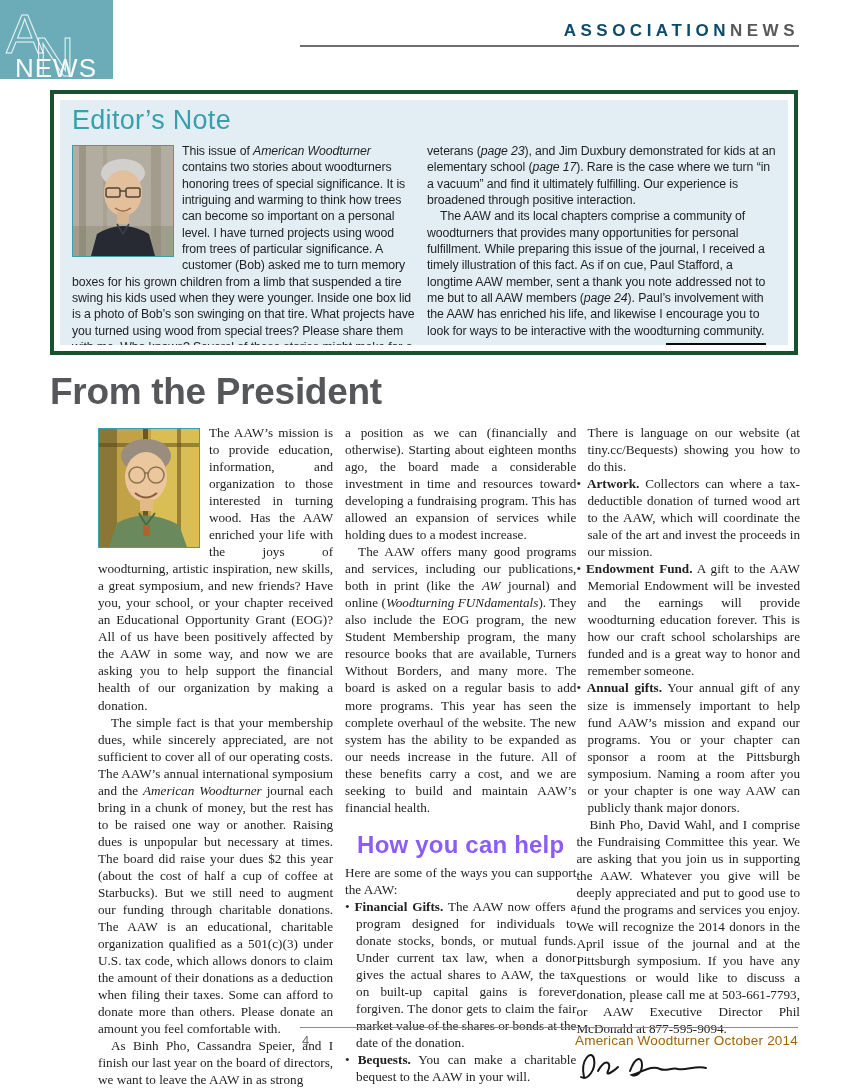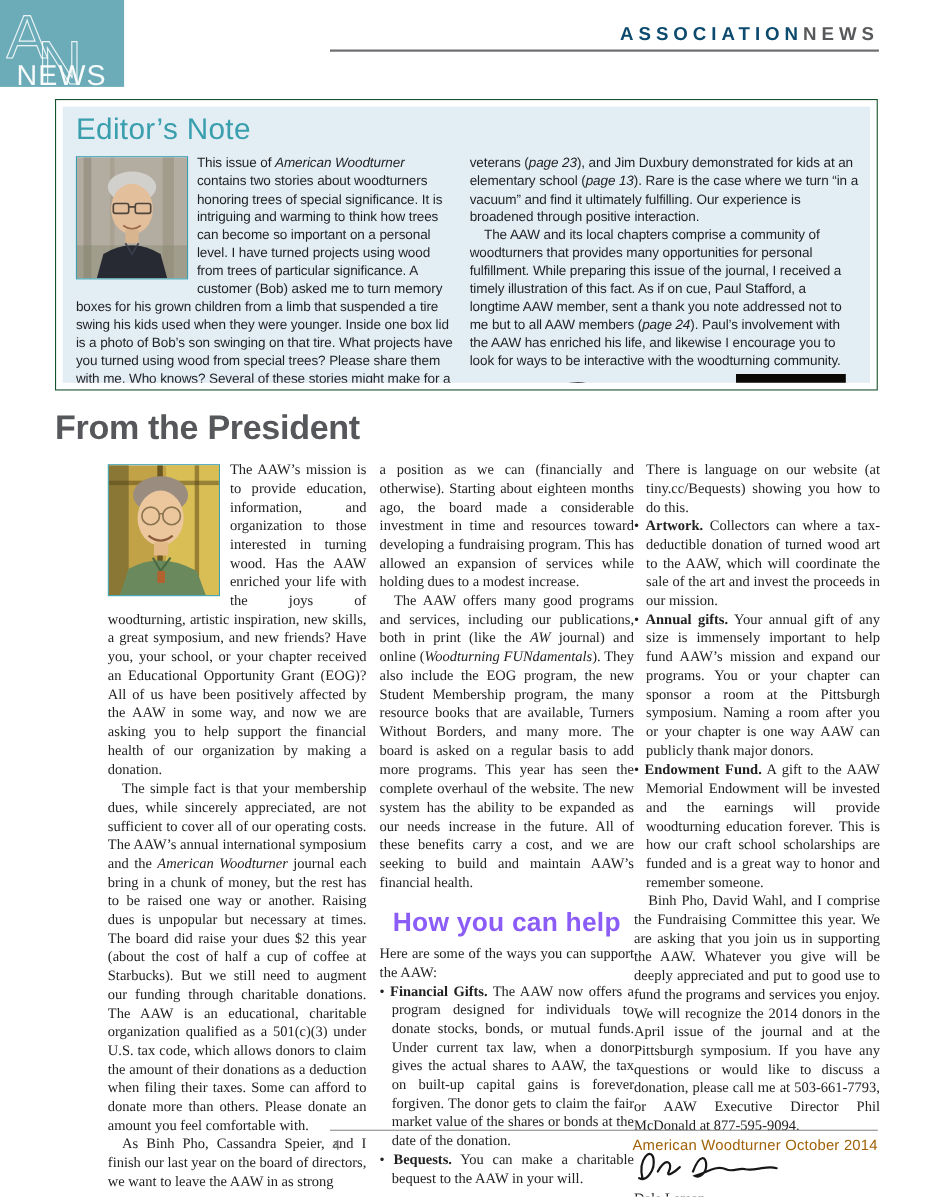--- a/index.html
+++ b/index.html
@@ -7,40 +7,40 @@
         font-family:"Liberation Sans",sans-serif;color:#1f2023;}
 
   
   .logo{position:absolute;left:0;top:0;width:113px;height:79px;}
   .assoc-header{position:absolute;top:21px;right:51px;font-size:17px;font-weight:bold;letter-spacing:4.5px;white-space:nowrap;}
   .assoc-header .accent{color:#0c4a6e;text-align:right;}
   .assoc-header .rest{color:#58595B;}
   .header-rule{position:absolute;top:45px;left:300px;width:499px;height:2px;background:#6d6e71;}
 
   
-  .editor-box{position:absolute;left:50px;top:90px;width:748px;height:265px;border:1px solid #14532d;
+  .editor-box{position:absolute;left:50px;top:90px;width:748px;height:265px;border:4px solid #14532d;
               background:#fff;padding:6px;box-sizing:border-box;}
   .editor-panel{background:#E3EDF4;width:100%;height:100%;box-sizing:border-box;padding:2px 10px 6px 10px;overflow:hidden;}
   .editor-title{font-size:27px;color:#3A9FAD;font-weight:500;margin:3px 0 7px 2px;letter-spacing:0.3px;}
   .editor-cols{display:flex;gap:12px;margin-left:2px;}
   .ed-col{font-size:12.3px;line-height:1.33;color:#1f2023;letter-spacing:-0.1px;}
   .ed-col-left{width:346px;}
   .ed-col-right{width:354px;}
   .ed-col p{margin:0;}
   .ind{text-indent:13px;}
   .ed-photo{float:left;width:100px;height:110px;border:1px solid #3A9FAD;margin:2px 8px 3px 0;}
   .ed-photo svg{display:block;width:100px;height:110px;}
   .sig-row{display:flex;justify-content:space-between;align-items:flex-start;margin-top:4px;}
   .joshua-sig svg{display:block;width:150px;height:44px;}
   .wood-photo{width:100px;height:53px;margin-right:12px;}
   .wood-photo svg{display:block;width:100px;height:53px;}
 
   
   .president{position:absolute;left:50px;top:371px;width:750px;}
-  .pres-title{font-size:31px;font-weight:700;color:#56575A;margin:0 0 11px 0;letter-spacing:-0.3px;}
+  .pres-title{font-size:37px;font-weight:700;color:#56575A;margin:0 0 11px 0;letter-spacing:-0.3px;}
   .pres-cols{display:flex;align-items:flex-start;}
   .pcol{font-family:"Liberation Serif",serif;font-size:13.2px;line-height:1.29;color:#222222;text-align:justify;}
   .pcol p{margin:0;}
   .pcol1{width:246px;margin-right:12px;margin-left:48px;}
   .pcol2{width:242px;margin-right:0;}
   .pcol3{width:234px;}
   .pres-photo{float:left;width:100px;height:118px;border:1px solid #3A9FAD;margin:4px 9px 2px 0;}
   .pres-photo svg{display:block;width:100px;height:118px;}
   .howhelp{font-family:"Liberation Sans",sans-serif;font-weight:700;font-size:24px;color:#8b5cf6;
            margin:14px 0 3px 0;text-align:center;letter-spacing:0.2px;}
@@ -94,21 +94,21 @@
               <path d="M42 62 Q50 68 58 62" stroke="#9c6a4a" stroke-width="1.5" fill="none"></path>
               <rect x="44" y="66" width="12" height="12" fill="#d9b58f"></rect>
               <path d="M18 110 L24 88 Q50 72 76 88 L82 110 Z" fill="#272a33"></path>
               <path d="M44 78 L50 88 L56 78" stroke="#3a3f4d" stroke-width="1.5" fill="none"></path>
             </svg>
           </span>
           <p><span>This issue of </span><i>American Woodturner</i><span> contains two stories about woodturners honoring trees of special significance. It is intriguing and warming to think how trees can become so important on a personal level. I have turned projects using wood from trees of particular significance. A customer (Bob) asked me to turn memory boxes for his grown children from a limb that suspended a tire swing his kids used when they were younger. Inside one box lid is a photo of Bob’s son swinging on that tire. What projects have you turned using wood from special trees? Please share them with me. Who knows? Several of these stories might make for a good spread in a future issue.</span></p>
 
         </div>
         <div class="ed-col ed-col-right">
-          <p><span>veterans (</span><i>page 23</i><span>), and Jim Duxbury demonstrated for kids at an elementary school (</span><i>page 13</i><span>). Rare is the case where we turn “in a vacuum” and find it ultimately fulfilling. Our experience is broadened through positive interaction.</span></p>
+          <p><span>veterans (</span><i>page 23</i><span>), and Jim Duxbury demonstrated for kids at an elementary school (</span><i>page 17</i><span>). Rare is the case where we turn “in a vacuum” and find it ultimately fulfilling. Our experience is broadened through positive interaction.</span></p>
           <p class="ind"><span>The AAW and its local chapters comprise a community of woodturners that provides many opportunities for personal fulfillment. While preparing this issue of the journal, I received a timely illustration of this fact. As if on cue, Paul Stafford, a longtime AAW member, sent a thank you note addressed not to me but to all AAW members (</span><i>page 24</i><span>). Paul’s involvement with the AAW has enriched his life, and likewise I encourage you to look for ways to be interactive with the woodturning community.</span></p>
           <div class="sig-row">
             <span class="joshua-sig">
               <svg viewBox="0 0 150 46" xmlns="http://www.w3.org/2000/svg">
                 <path d="M8 36 C16 8 32 4 28 16 C24 28 12 46 5 41 C1 38 8 33 14 32 M30 28 C36 18 46 20 42 28 C38 35 48 30 54 24 C58 21 56 28 62 27 C68 26 70 20 74 22" fill="none" stroke="#17171a" stroke-width="2" stroke-linecap="round"></path>
                 <path d="M92 10 C88 24 84 34 80 41 M76 16 C90 6 106 8 114 12 M86 26 C98 18 110 22 116 16 C122 10 120 24 128 20 C136 16 140 26 147 19" fill="none" stroke="#17171a" stroke-width="2" stroke-linecap="round"></path>
               </svg>
             </span>
             <span class="wood-photo">
               <svg viewBox="0 0 100 53" xmlns="http://www.w3.org/2000/svg">
@@ -165,22 +165,22 @@
         <p class="ind"><span>The AAW offers many good programs and services, including our publications, both in print (like the </span><i>AW</i><span> journal) and online (</span><i>Woodturning FUNdamentals</i><span>). They also include the EOG program, the new Student Membership program, the many resource books that are available, Turners Without Borders, and many more. The board is asked on a regular basis to add more programs. This year has seen the complete overhaul of the website. The new system has the ability to be expanded as our needs increase in the future. All of these benefits carry a cost, and we are seeking to build and maintain AAW’s financial health.</span></p>
         <div class="howhelp">How you can help</div>
         <p><span>Here are some of the ways you can support the AAW:</span></p>
         <div class="bullet"><span>•&nbsp;</span><b>Financial Gifts.</b><span><span> The AAW now offers a program designed for individuals to donate stocks, bonds, or mutual funds. Under current tax law, when a donor gives the actual shares to AAW, the tax on built-up capital gains is forever forgiven. The donor gets to claim the fair market value of the shares or bonds at the date of the donation.</span></span></div>
         <div class="bullet"><span>•&nbsp;</span><b>Bequests.</b><span><span> You can make a charitable bequest to the AAW in your will.</span></span></div>
       </div>
 
       <div class="pcol pcol3">
         <div class="bullet-cont"><span>There is language on our website (at tiny.cc/Bequests) showing you how to do this.</span></div>
         <div class="bullet"><span>•&nbsp;</span><b>Artwork.</b><span><span> Collectors can where a tax-deductible donation of turned wood art to the AAW, which will coordinate the sale of the art and invest the proceeds in our mission.</span></span></div>
+        <div class="bullet"><span>•&nbsp;</span><b>Endowment Fund.</b><span><span> A gift to the AAW Memorial Endowment will be invested and the earnings will provide woodturning education forever. This is how our craft school scholarships are funded and is a great way to honor and remember someone.</span></span></div>
         <div class="bullet"><span>•&nbsp;</span><b>Annual gifts.</b><span><span> Your annual gift of any size is immensely important to help fund AAW’s mission and expand our programs. You or your chapter can sponsor a room at the Pittsburgh symposium. Naming a room after you or your chapter is one way AAW can publicly thank major donors.</span></span></div>
-        <div class="bullet"><span>•&nbsp;</span><b>Endowment Fund.</b><span><span> A gift to the AAW Memorial Endowment will be invested and the earnings will provide woodturning education forever. This is how our craft school scholarships are funded and is a great way to honor and remember someone.</span></span></div>
         <p class="pair ind"><span>Binh Pho, David Wahl, and I comprise the Fundraising Committee this year. We are asking that you join us in supporting the AAW. Whatever you give will be deeply appreciated and put to good use to fund the programs and services you enjoy. We will recognize the 2014 donors in the April issue of the journal and at the Pittsburgh symposium. If you have any questions or would like to discuss a donation, please call me at 503-661-7793, or AAW Executive Director Phil McDonald at 877-595-9094.</span></p>
         <div class="dale-sig">
           <svg viewBox="0 0 135 38" xmlns="http://www.w3.org/2000/svg">
             <path d="M8 30 C4 12 16 2 18 12 C20 22 12 34 5 30 M22 24 C30 10 36 16 32 24 C29 30 38 24 42 20" fill="none" stroke="#17171a" stroke-width="2" stroke-linecap="round"></path>
             <path d="M54 24 C60 8 66 10 66 18 C66 26 60 30 56 28 C68 24 76 18 84 22 C90 25 96 20 102 22 C110 24 120 18 130 21" fill="none" stroke="#17171a" stroke-width="2" stroke-linecap="round"></path>
           </svg>
         </div>
         <div class="closing">Dale Larson</div>
 
       </div>

